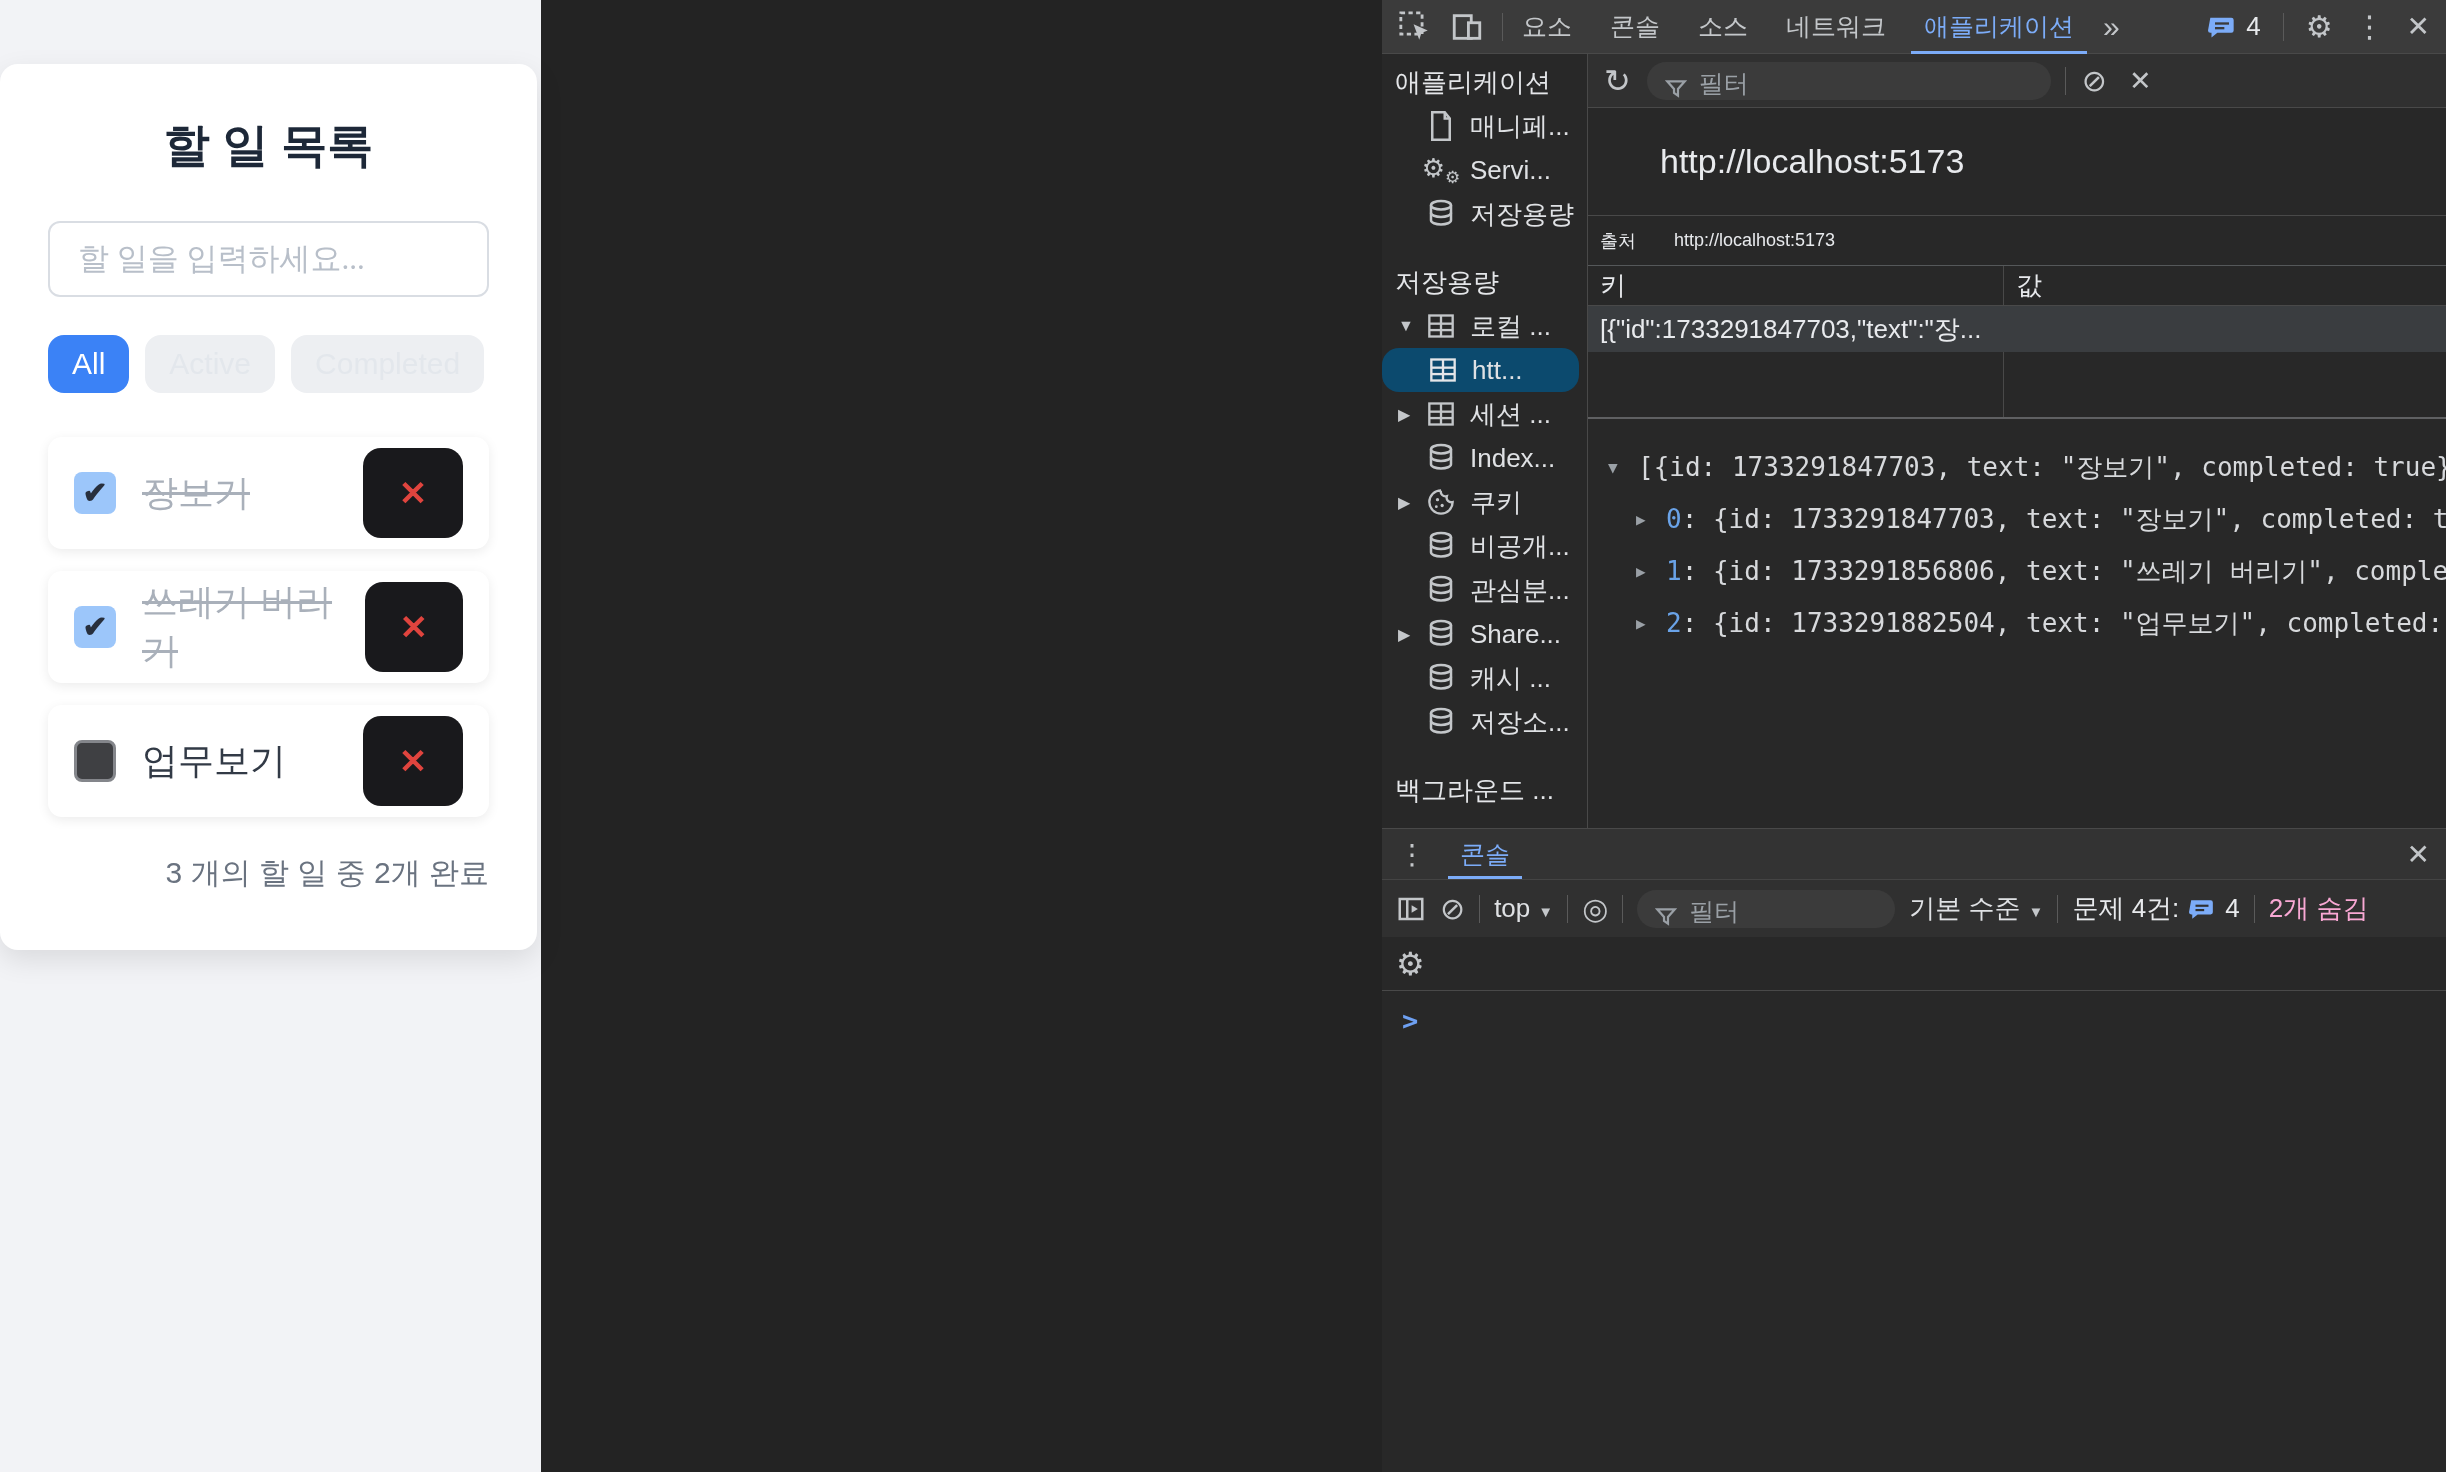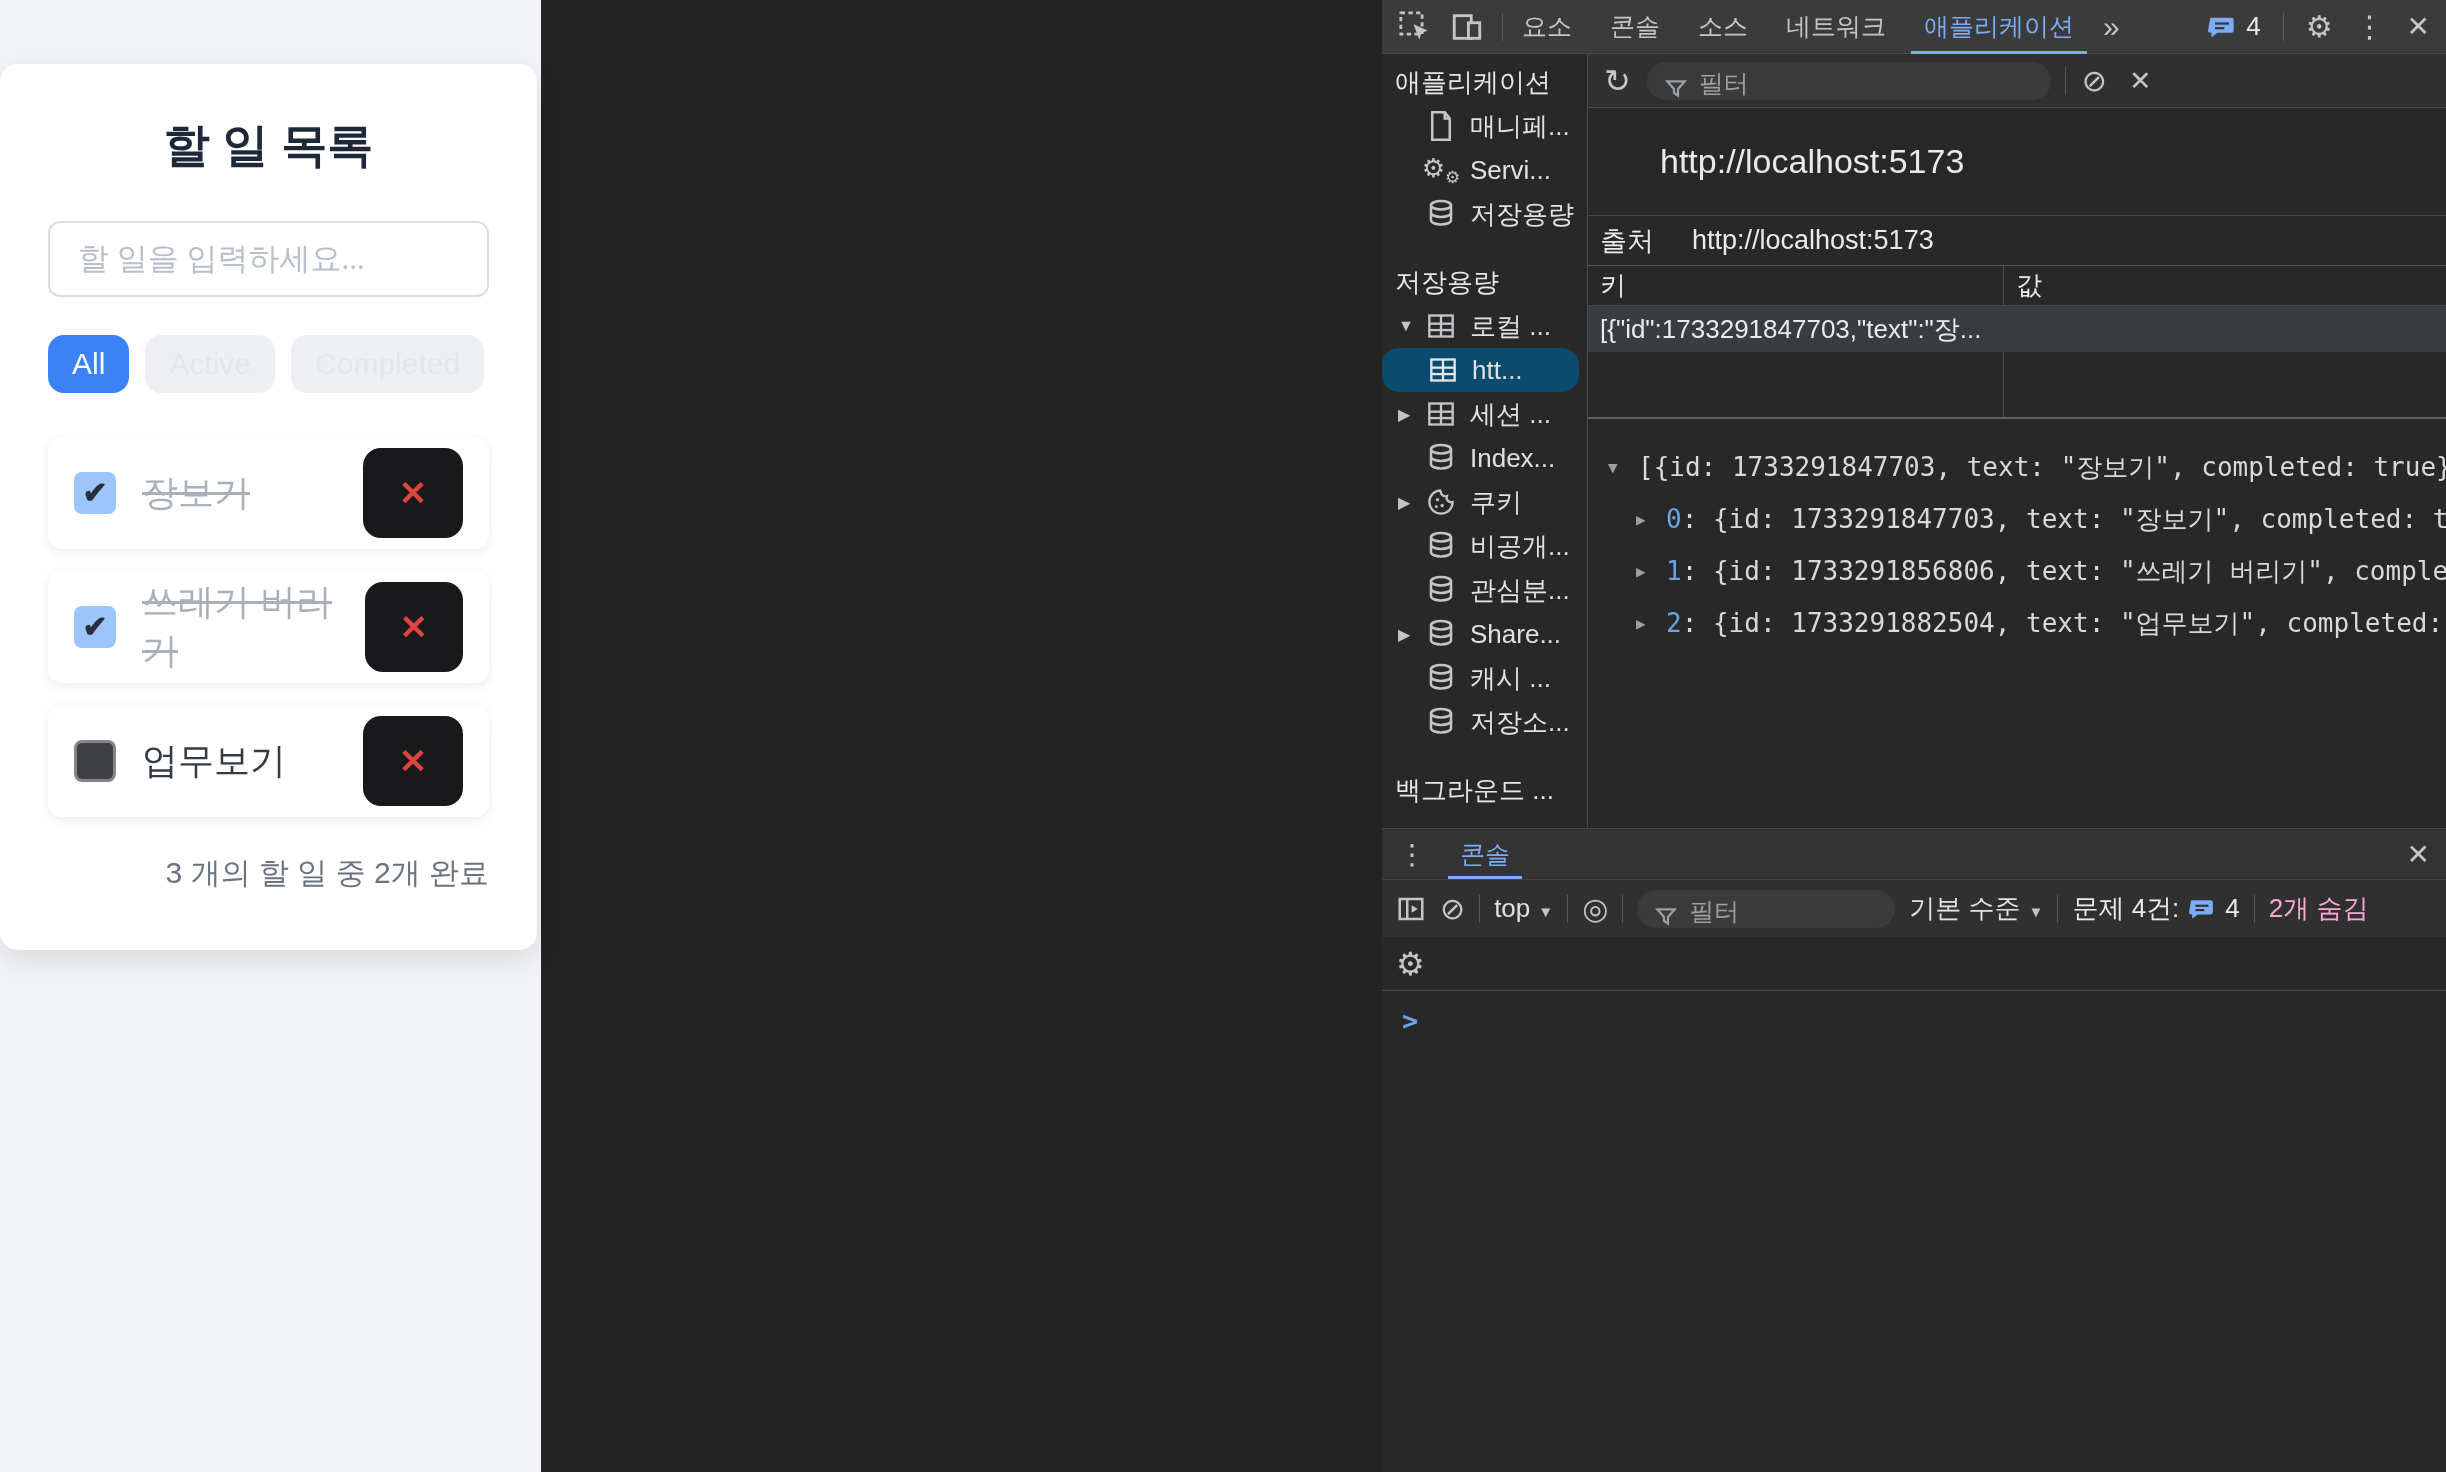--- a/index.html
+++ b/index.html
@@ -66,21 +66,21 @@
   .sb-r.indent { padding-left:44px; }
 
   .dt-main { position:absolute; left:206px; top:54px; width:858px; height:774px; }
   .m-toolbar { height:54px; border-bottom:1px solid #494949; background:#303030; display:flex;
                align-items:center; padding:0 16px; }
   .pill { display:flex; align-items:flex-end; gap:12px; background:#3b3b3b; border-radius:19px; height:38px;
           padding:0 18px; color:#9aa0a6; font-size:25px; }
   .m-origin-title { height:108px; border-bottom:1px solid #494949; display:flex; align-items:center;
                     padding-left:72px; font-size:34px; color:#e8eaed; }
   .m-origin-row { height:50px; border-bottom:1px solid #55585a; display:flex; align-items:center;
-                  padding-left:12px; font-size:27px; color:#e8eaed; }
+                  padding-left:12px; font-size:18px; color:#e8eaed; }
   .m-origin-row .val { margin-left:38px; }
   .grid-head, .grid-row { display:flex; font-size:26px; }
   .gc-key { width:416px; padding-left:12px; border-right:1px solid #494949; display:flex; align-items:center; }
   .gc-val { flex:1; padding-left:12px; display:flex; align-items:center; overflow:hidden; white-space:nowrap; }
   .grid-head { height:40px; border-bottom:1px solid #494949; color:#e8eaed; }
   .grid-row { height:46px; background:#3a3d40; color:#e8eaed; }
   .grid-fill { height:65px; display:flex; }
   .grid-strong-div { height:0; border-top:2px solid #5f6062; }
   .preview { padding:22px 10px 0 20px; font-family:"DejaVu Sans Mono", monospace; font-size:26px;
              color:#d7d9dc; }

